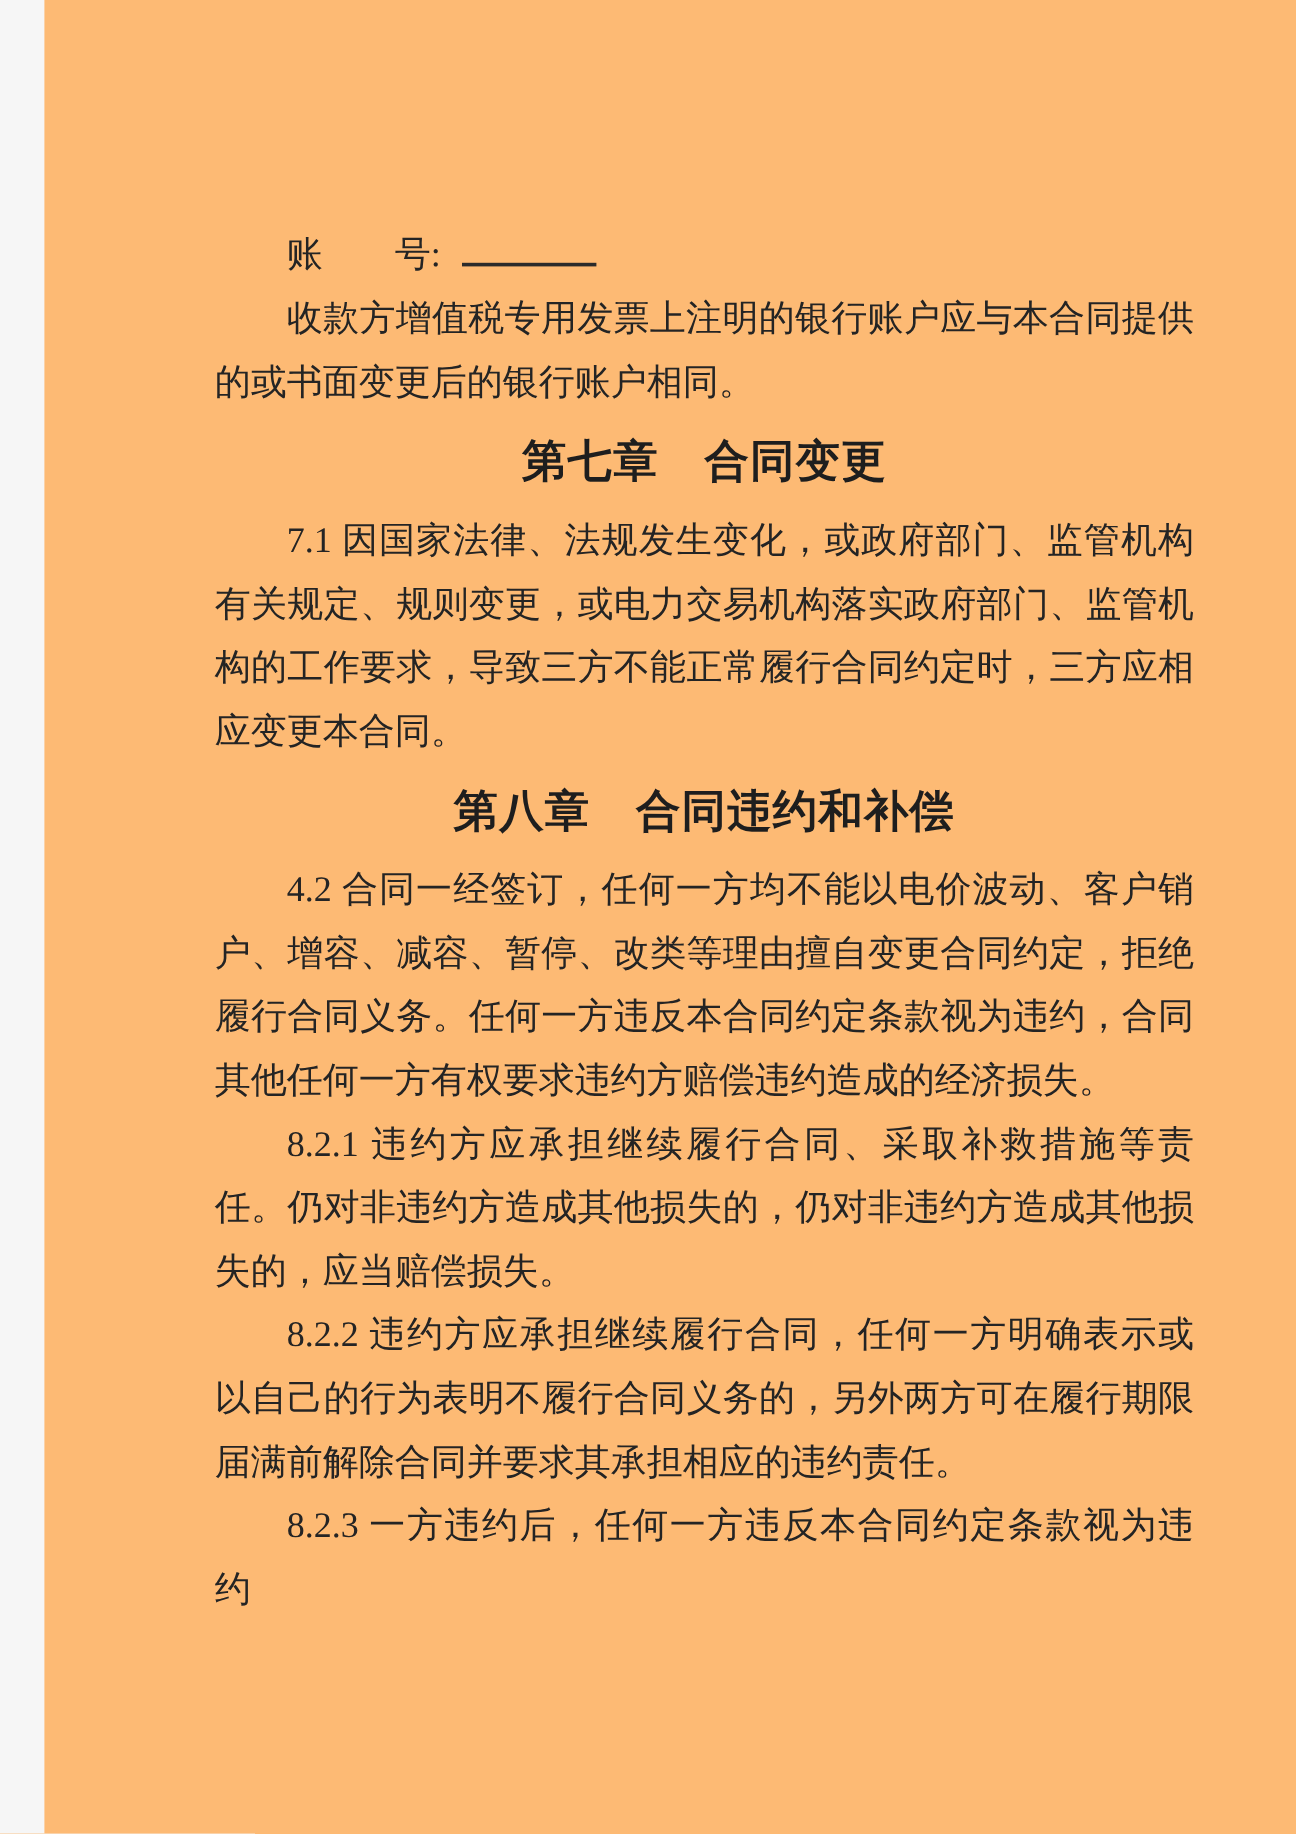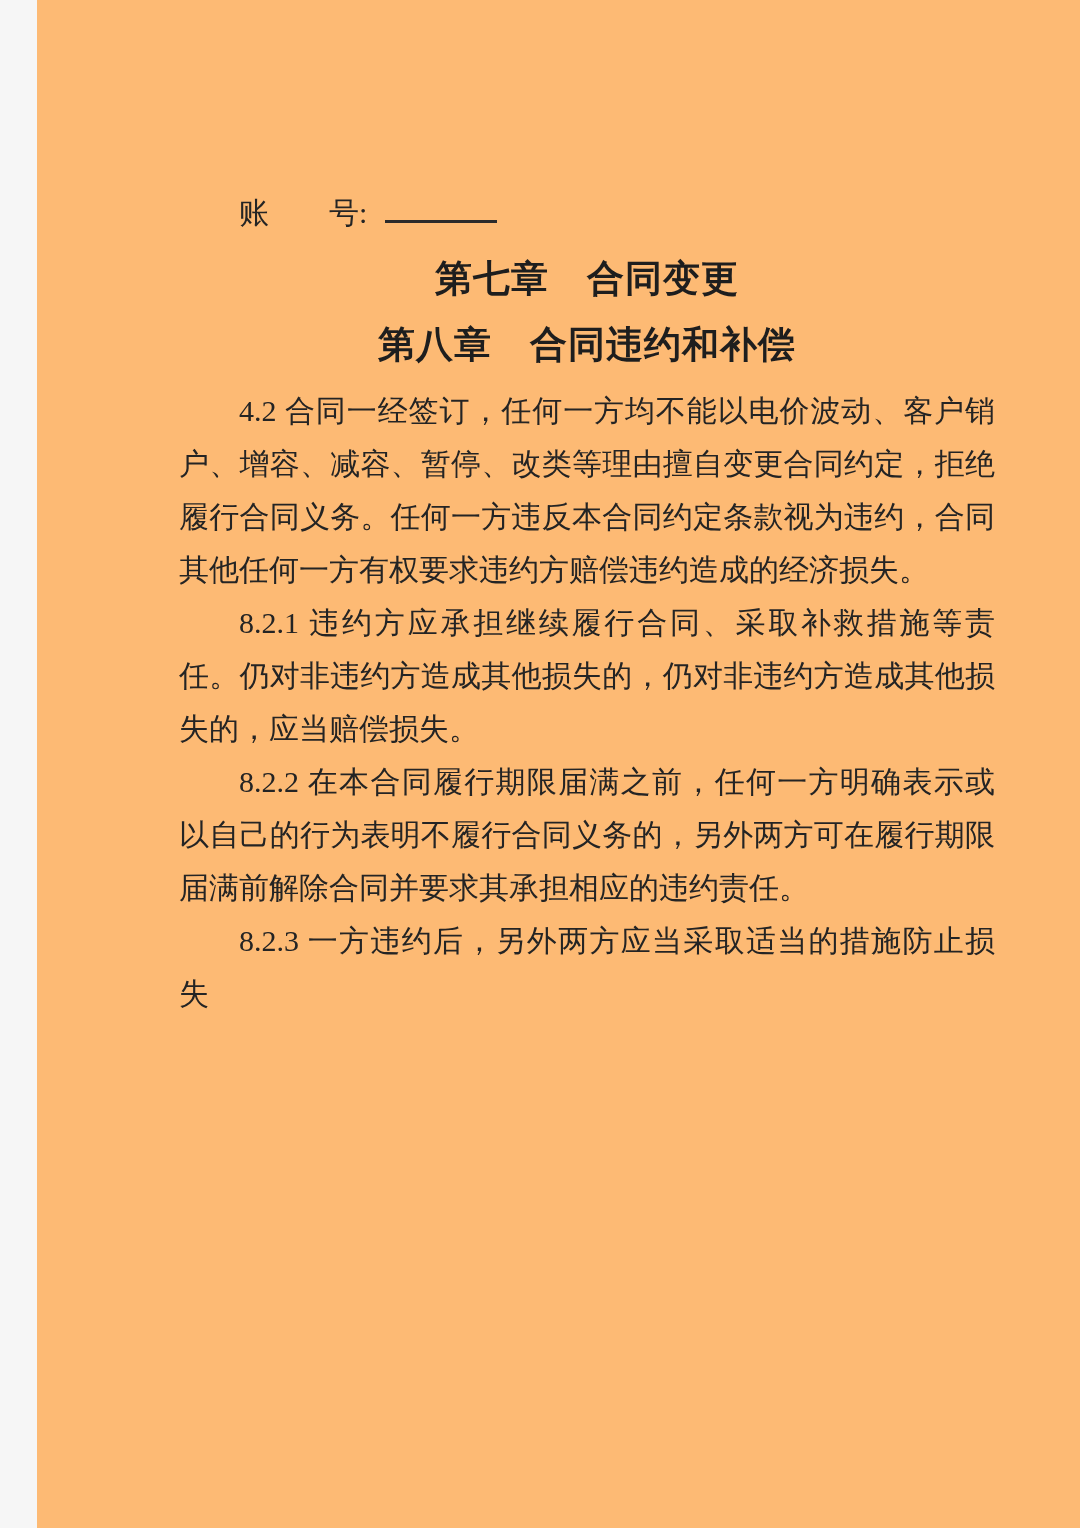--- a/index.html
+++ b/index.html
@@ -61,29 +61,31 @@
   }
 </style>
 </head>
 <body>
 
 <div class="page">
   <div class="content">
 
     <p class="field-line"><span>账　　号: </span><span class="blank-underline"></span></p>
 
+    <p class="para">收款方增值税专用发票上注明的银行账户应与本合同提供的或书面变更后的银行账户相同。</p>
 
     <h2 class="chapter">第七章　合同变更</h2>
 
+    <p class="para">7.1 因国家法律、法规发生变化，或政府部门、监管机构有关规定、规则变更，或电力交易机构落实政府部门、监管机构的工作要求，导致三方不能正常履行合同约定时，三方应相应变更本合同。</p>
 
     <h2 class="chapter">第八章　合同违约和补偿</h2>
 
     <p class="para">4.2 合同一经签订，任何一方均不能以电价波动、客户销户、增容、减容、暂停、改类等理由擅自变更合同约定，拒绝履行合同义务。任何一方违反本合同约定条款视为违约，合同其他任何一方有权要求违约方赔偿违约造成的经济损失。</p>
 
 
     <p class="para">8.2.1 违约方应承担继续履行合同、采取补救措施等责任。仍对非违约方造成其他损失的，仍对非违约方造成其他损失的，应当赔偿损失。</p>
 
-    <p class="para">8.2.2 在本合同履行期限届满之前，任何一方明确表示或以自己的行为表明不履行合同义务的，另外两方可在履行期限届满前解除合同并要求其承担相应的违约责任。</p>
+    <p class="para">8.2.2 违约方应承担继续履行合同，任何一方明确表示或以自己的行为表明不履行合同义务的，另外两方可在履行期限届满前解除合同并要求其承担相应的违约责任。</p>
 
-    <p class="para">8.2.3 一方违约后，另外两方应当采取适当的措施防止损失</p>
+    <p class="para">8.2.3 一方违约后，任何一方违反本合同约定条款视为违约</p>
 
   </div>
 </div>
 
 </body></html>

